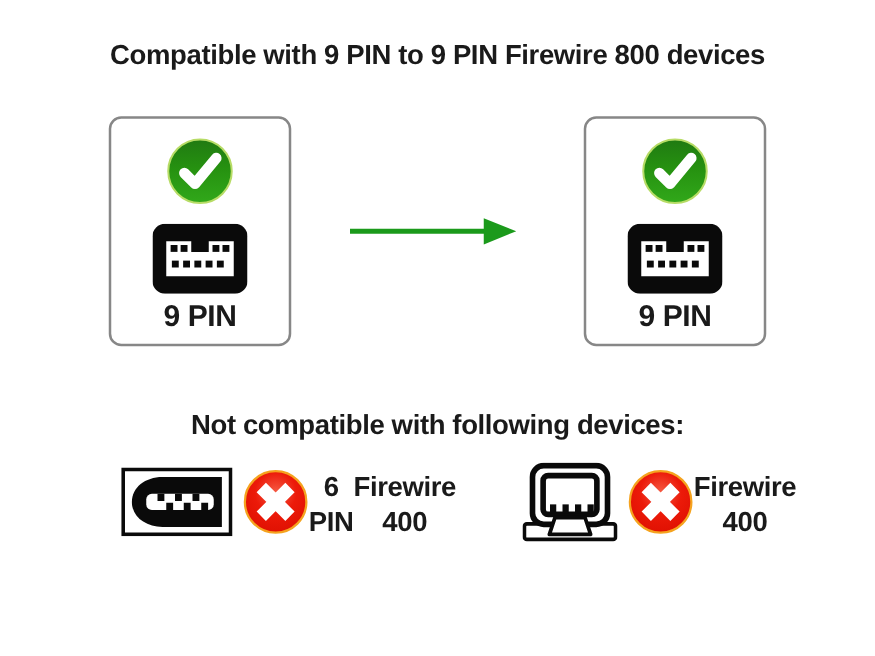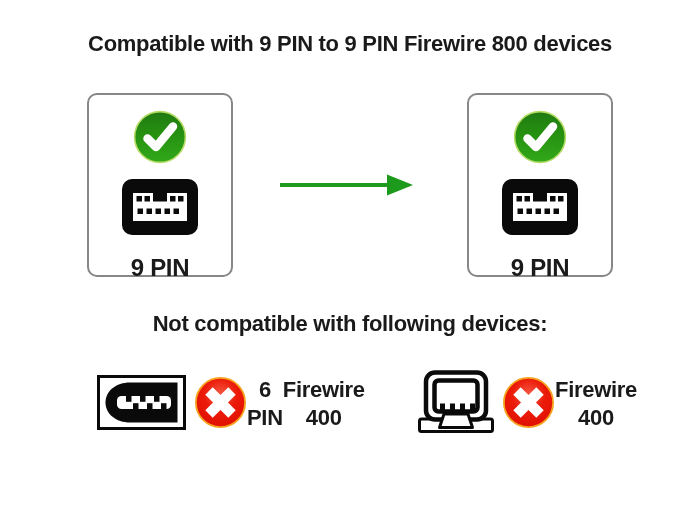--- a/index.html
+++ b/index.html
@@ -2,30 +2,30 @@
 <html><head>
 <meta charset="utf-8">
 <style>
   html,body{margin:0;padding:0;background:#ffffff;}
   body{width:700px;height:525px;font-family:"Liberation Sans",sans-serif;}
   .canvas{position:relative;width:700px;height:447px;background:#ffffff;overflow:hidden;}
 
   .heading{position:absolute;left:0;width:700px;text-align:center;
            font-size:22px;font-weight:700;color:#1a1a1a;letter-spacing:-0.3px;}
   .heading1{top:31px;}
-  .heading2{top:311px;}
+  .heading2{top:327px;}
 
   .card{position:absolute;top:93px;width:146px;height:184px;box-sizing:border-box;
         border:2px solid #878787;border-radius:10px;background:#ffffff;
         display:flex;flex-direction:column;align-items:center;}
   .card-left{left:87px;}
   .card-right{left:467px;}
   .card .check-wrap{margin-top:15px;height:54px;}
   .card .conn-wrap{margin-top:15px;height:56px;}
-  .pin-label{margin-top:19px;font-size:24px;font-weight:700;color:#1a1a1a;letter-spacing:-0.3px;}
+  .pin-label{margin-top:5px;font-size:24px;font-weight:700;color:#1a1a1a;letter-spacing:-0.3px;}
 
   .arrow-wrap{position:absolute;left:280px;top:172px;width:135px;height:26px;}
 
   .device-group{position:absolute;top:372px;width:188px;
                 display:flex;flex-direction:row;align-items:center;}
   .group-left{left:97px;}
   .group-right{left:418px;}
   .icon-row{height:64px;display:flex;align-items:center;gap:8px;}
   .group-label{font-size:22px;font-weight:700;color:#1a1a1a;line-height:28px;
                letter-spacing:-0.3px;text-align:center;}

